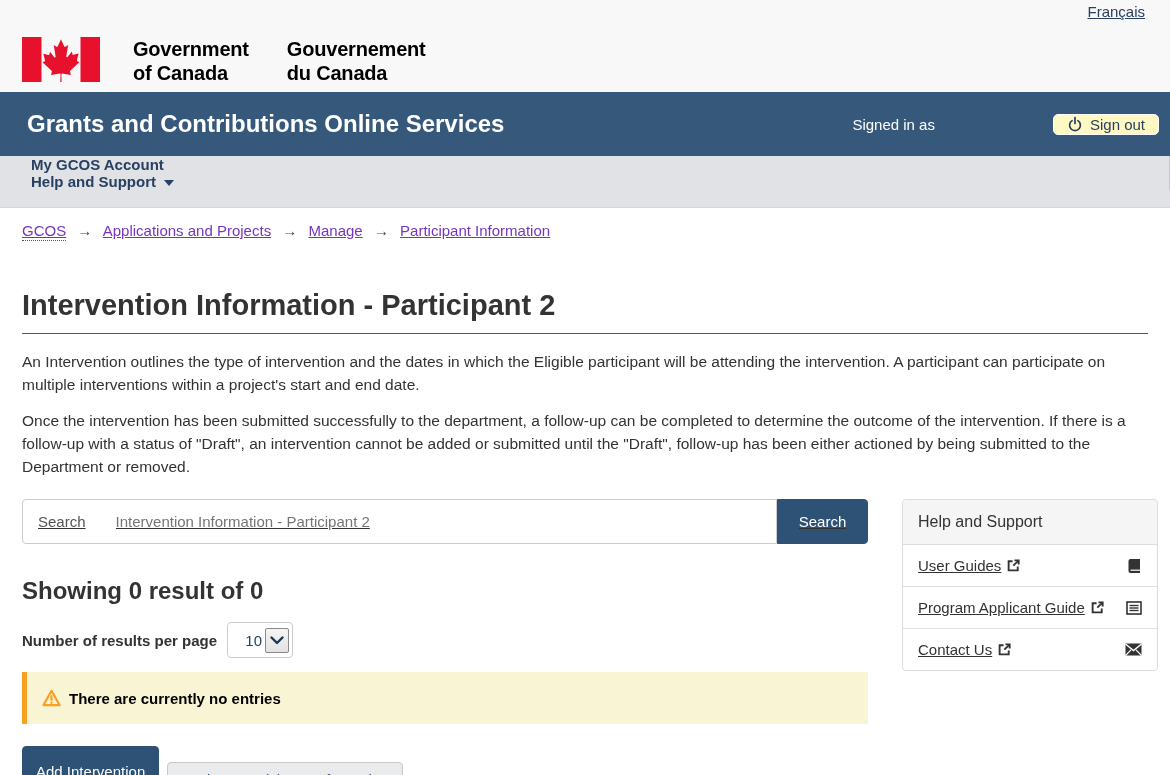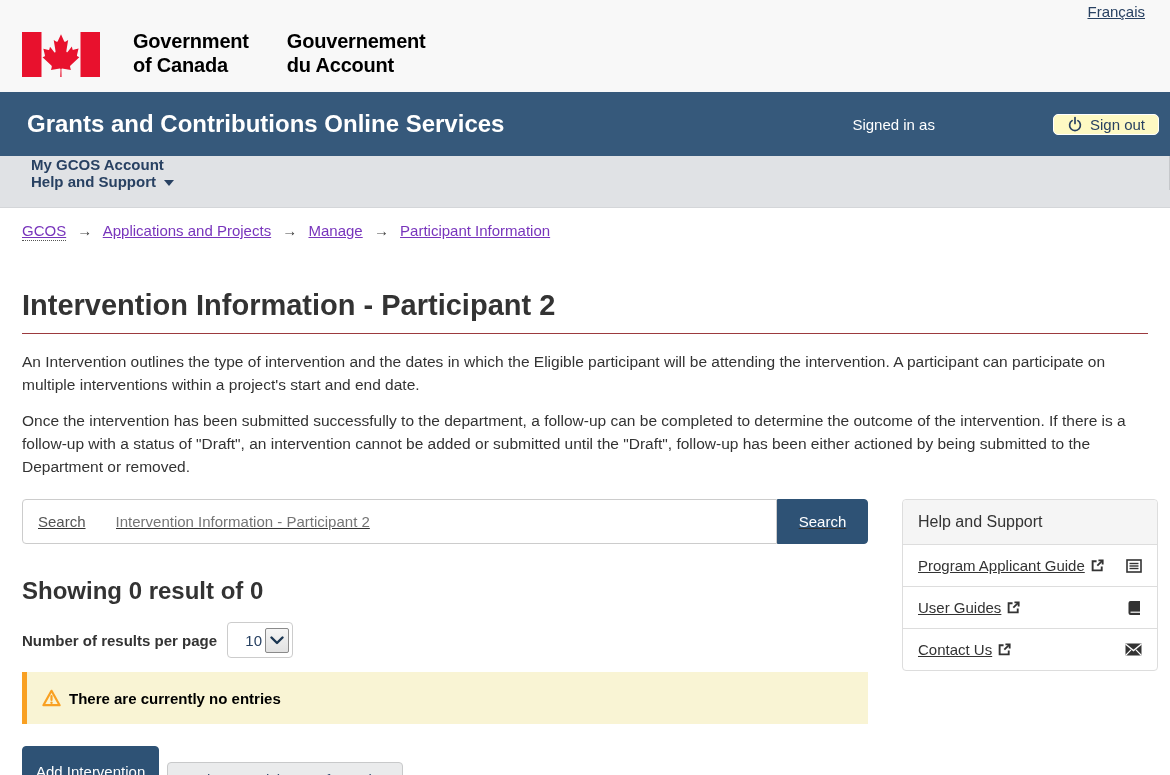--- a/index.html
+++ b/index.html
@@ -3,21 +3,21 @@
 <meta charset="utf-8">
 <style>
   * { margin:0; padding:0; box-sizing:border-box; }
   html,body { width:1170px; height:775px; overflow:hidden; background:#fff;
     font-family:"Liberation Sans", sans-serif; color:#333; }
 
   
   .fed-banner { position:relative; height:92px; background:#f8f8f8; }
   .lang-link { position:absolute; top:3px; right:25px; font-size:15px;
     color:#284162; text-decoration:underline; cursor:pointer; }
-  .fip { position:absolute; left:22px; top:29px; display:flex; align-items:flex-end; }
+  .fip { position:absolute; left:22px; top:37px; display:flex; align-items:flex-start; }
   .flag { width:78px; height:45px; display:block; }
   .wordmark { display:flex; margin-left:33px; font-weight:bold; font-size:20px;
     line-height:24px; color:#000; letter-spacing:-0.2px; }
   .wordmark .fr { margin-left:38px; }
 
   
   .app-header { height:64px; background:#36597B; display:flex; align-items:center;
     padding:0 11px 0 27px; }
   .app-title { color:#fff; font-size:24px; font-weight:bold; flex:0 0 auto; }
   .app-header .spacer { flex:1; }
@@ -109,21 +109,21 @@
       <rect x="900" y="0" width="300" height="600" fill="#E8112D"></rect>
       <path fill="#E8112D" d="M600 30l-50 93c-6 10-16 9-26 3l-36-18 27 142c6 26-12 26-21 15l-63-70-10 36c-1 5-6 10-14 8l-79-17 21 75c4 17 8 24-5 28l-28 13 136 110c5 4 8 12 6 19l-12 39c47-5 89-14 136-19 4 0 11 4 11 8l-6 143h23l-4-143c0-5 6-9 10-9 47 5 89 14 136 19l-12-39c-2-7 1-15 6-19l136-110-28-13c-12-4-9-11-5-28l21-75-79 17c-8 2-13-3-14-8l-10-36-63 70c-9 11-27 11-21-15l27-142-36 18c-10 6-20 7-26-3z"></path>
     </svg>
     <div class="wordmark">
       <div class="en">
         <div>Government</div>
         <div>of Canada</div>
       </div>
       <div class="fr">
         <div>Gouvernement</div>
-        <div>du Account</div>
+        <div>du Canada</div>
       </div>
     </div>
   </div>
 </header>
 
 <div class="app-header">
   <div class="app-title">Grants and Contributions Online Services</div>
   <div class="spacer"></div>
   <div class="signed-in">Signed in as</div>
   <button class="signout-btn">
@@ -202,56 +202,56 @@
         <button class="btn-default">Back To Participant Information</button>
       </div>
     </div>
 
     <aside class="side-col">
       <div class="help-panel">
         <div class="panel-header">Help and Support</div>
 
         <div class="help-row">
           <a>
+            <span>User Guides</span>
+            <svg width="15" height="15" viewBox="0 0 16 16">
+              <path d="M12.5 9v4.2H2.8V3.5H7" fill="none" stroke="#333" stroke-width="2"></path>
+              <path d="M9 2.5h4.5V7" fill="none" stroke="#333" stroke-width="2"></path>
+              <path d="M13 3 L7.8 8.2" fill="none" stroke="#333" stroke-width="2"></path>
+            </svg>
+          </a>
+          <span class="right-ic">
+            <svg width="15" height="16" viewBox="0 0 15 16">
+              <path d="M3.5 1h9.5v14H3.5a2 2 0 0 1-2-2V3a2 2 0 0 1 2-2z" fill="#333"></path>
+              <path d="M3.5 12.2h9.5" stroke="#fff" stroke-width="1.2"></path>
+            </svg>
+          </span>
+        </div>
+
+        <div class="help-row">
+          <a>
             <span>Program Applicant Guide</span>
             <svg width="15" height="15" viewBox="0 0 16 16">
               <path d="M12.5 9v4.2H2.8V3.5H7" fill="none" stroke="#333" stroke-width="2"></path>
               <path d="M9 2.5h4.5V7" fill="none" stroke="#333" stroke-width="2"></path>
               <path d="M13 3 L7.8 8.2" fill="none" stroke="#333" stroke-width="2"></path>
             </svg>
           </a>
           <span class="right-ic">
             <svg width="16" height="16" viewBox="0 0 16 16">
               <rect x="1" y="2" width="14" height="12" fill="none" stroke="#333" stroke-width="1.6"></rect>
               <line x1="3.5" y1="5.5" x2="12.5" y2="5.5" stroke="#333" stroke-width="1.4"></line>
               <line x1="3.5" y1="8" x2="12.5" y2="8" stroke="#333" stroke-width="1.4"></line>
               <line x1="3.5" y1="10.5" x2="12.5" y2="10.5" stroke="#333" stroke-width="1.4"></line>
             </svg>
           </span>
         </div>
 
         <div class="help-row">
           <a>
-            <span>User Guides</span>
-            <svg width="15" height="15" viewBox="0 0 16 16">
-              <path d="M12.5 9v4.2H2.8V3.5H7" fill="none" stroke="#333" stroke-width="2"></path>
-              <path d="M9 2.5h4.5V7" fill="none" stroke="#333" stroke-width="2"></path>
-              <path d="M13 3 L7.8 8.2" fill="none" stroke="#333" stroke-width="2"></path>
-            </svg>
-          </a>
-          <span class="right-ic">
-            <svg width="15" height="16" viewBox="0 0 15 16">
-              <path d="M3.5 1h9.5v14H3.5a2 2 0 0 1-2-2V3a2 2 0 0 1 2-2z" fill="#333"></path>
-              <path d="M3.5 12.2h9.5" stroke="#fff" stroke-width="1.2"></path>
-            </svg>
-          </span>
-        </div>
-
-        <div class="help-row">
-          <a>
             <span>Contact Us</span>
             <svg width="15" height="15" viewBox="0 0 16 16">
               <path d="M12.5 9v4.2H2.8V3.5H7" fill="none" stroke="#333" stroke-width="2"></path>
               <path d="M9 2.5h4.5V7" fill="none" stroke="#333" stroke-width="2"></path>
               <path d="M13 3 L7.8 8.2" fill="none" stroke="#333" stroke-width="2"></path>
             </svg>
           </a>
           <span class="right-ic">
             <svg width="17" height="13" viewBox="0 0 17 13">
               <rect x="0.5" y="0.5" width="16" height="12" fill="#333"></rect>

